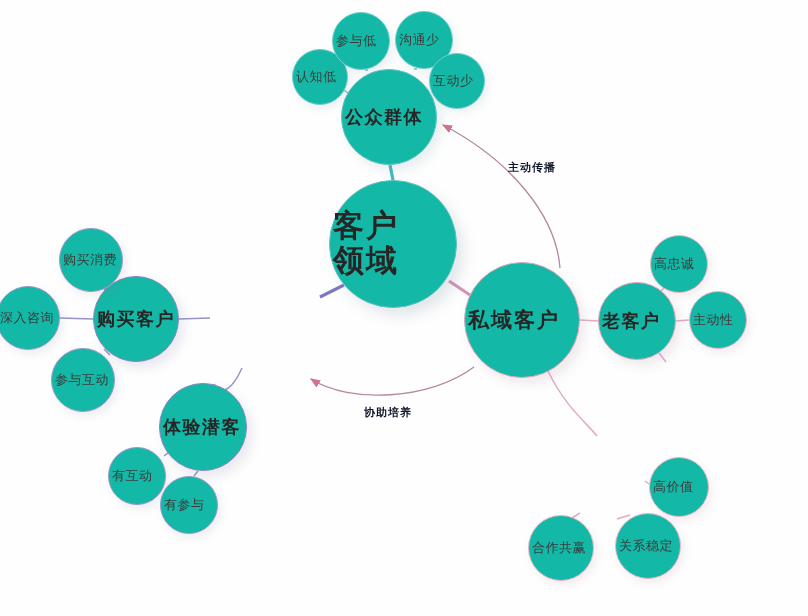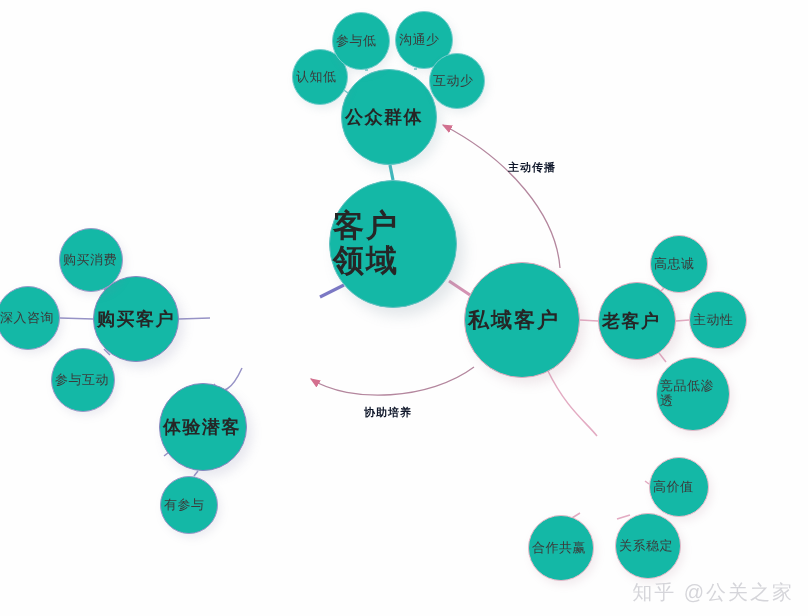--- a/index.html
+++ b/index.html
@@ -169,53 +169,52 @@
   <div class="node leaf theme-purple2" style="left:-4px; top:286px; width:64px; height:64px;">
     <span class="lbl">深入咨询</span>
   </div>
   <div class="node leaf theme-purple2" style="left:51px; top:348px; width:64px; height:64px;">
     <span class="lbl">参与互动</span>
   </div>
 
   <div class="node mid theme-purple" style="left:159px; top:383px; width:88px; height:88px;">
     <span class="lbl">体验潜客</span>
   </div>
+  <div class="node leaf theme-purple2" style="left:108px; top:447px; width:58px; height:58px;">
+    <span class="lbl">有互动</span>
+  </div>
   <div class="node leaf theme-purple2" style="left:160px; top:476px; width:58px; height:58px;">
     <span class="lbl">有参与</span>
   </div>
 
   <div class="node major theme-pink" style="left:464px; top:262px; width:116px; height:116px;">
     <span class="lbl">私域客户</span>
   </div>
 
   <div class="node mid theme-pink" style="left:598px; top:282px; width:78px; height:78px;">
     <span class="lbl">老客户</span>
   </div>
   <div class="node leaf theme-pink2" style="left:650px; top:235px; width:58px; height:58px;">
     <span class="lbl">高忠诚</span>
   </div>
   <div class="node leaf theme-pink2" style="left:689px; top:291px; width:58px; height:58px;">
     <span class="lbl">主动性</span>
   </div>
-  <div class="node leaf theme-pink2" style="left:656px; top:357px; width:74px; height:74px;">
-    <span class="lbl">竞品低渗透</span>
-  </div>
 
   <div class="node leaf theme-pink2" style="left:649px; top:457px; width:60px; height:60px;">
     <span class="lbl">高价值</span>
   </div>
   <div class="node leaf theme-pink2" style="left:615px; top:513px; width:66px; height:66px;">
     <span class="lbl">关系稳定</span>
   </div>
   <div class="node leaf theme-pink2" style="left:528px; top:515px; width:66px; height:66px;">
     <span class="lbl">合作共赢</span>
   </div>
 
   <div class="arrow-label" style="left:508px; top:160px;">
     <span>主动传播</span>
   </div>
   <div class="arrow-label" style="left:364px; top:389px;margin-top:16px;">
     <span>协助培养</span>
   </div>
 
-  <div class="watermark">知乎 @公关之家</div>
 
 </div>
 
 </body></html>

